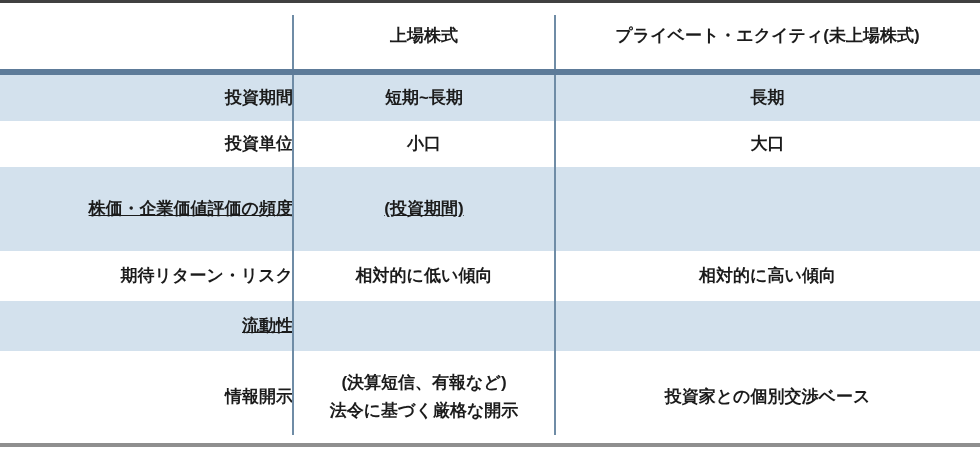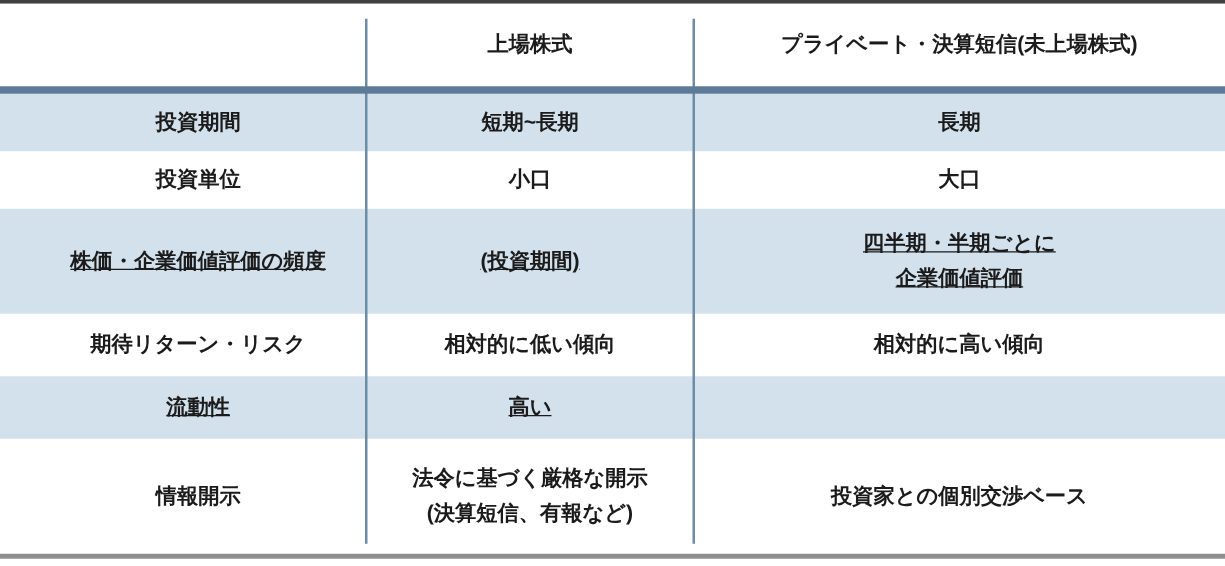--- a/index.html
+++ b/index.html
@@ -56,21 +56,21 @@
   .r2{height:46px;}
   .r3{height:84px;text-decoration:underline;}
   .r4{height:50px;border-radius:20px;}
   .r5{height:50px;text-decoration:underline;}
   .r6{height:91px;}
   .row::after{content:"";display:none;}
   .cell{
     display:flex;flex-direction:column;justify-content:center;
     font-weight:bold;font-size:17px;line-height:28px;
   }
-  .c1{width:293px;align-items:center;padding-left:24px;text-align:left;}
+  .c1{width:293px;align-items:flex-end;padding-left:24px;text-align:left;}
   .c2{width:262px;align-items:center;text-align:center;}
   .c3{width:425px;align-items:center;text-align:center;}
   .header-row .cell{font-size:17px;}
   .line{display:block;}
   .spacer-band{height:6px;flex:0 0 6px;}
 </style>
 </head>
 <body>
 
 <div class="table-wrap">
@@ -80,21 +80,21 @@
   <div class="band"></div>
 
   <div class="rows">
 
     <div class="row header-row">
       <div class="cell c1"></div>
       <div class="cell c2">
         <span class="line">上場株式</span>
       </div>
       <div class="cell c3">
-        <span class="line">プライベート・決算短信(未上場株式)</span>
+        <span class="line">プライベート・エクイティ(未上場株式)</span>
       </div>
     </div>
 
     <div class="spacer-band"></div>
 
     <div class="row shade r1">
       <div class="cell c1">
         <span class="line">投資期間</span>
       </div>
       <div class="cell c2">
@@ -117,54 +117,47 @@
       </div>
     </div>
 
     <div class="row shade r3">
       <div class="cell c1">
         <span class="line">株価・企業価値評価の頻度</span>
       </div>
       <div class="cell c2">
         <span class="line">(投資期間)</span>
       </div>
-      <div class="cell c3">
-        <span class="line">四半期・半期ごとに</span>
-        <span class="line">企業価値評価</span>
-      </div>
     </div>
 
     <div class="row r4">
       <div class="cell c1">
         <span class="line">期待リターン・リスク</span>
       </div>
       <div class="cell c2">
         <span class="line">相対的に低い傾向</span>
       </div>
       <div class="cell c3">
         <span class="line">相対的に高い傾向</span>
       </div>
     </div>
 
     <div class="row shade r5">
       <div class="cell c1">
         <span class="line">流動性</span>
       </div>
-      <div class="cell c2">
-        <span class="line">高い</span>
-      </div>
     </div>
 
     <div class="row r6">
       <div class="cell c1">
         <span class="line">情報開示</span>
       </div>
       <div class="cell c2">
+        <span class="line">(決算短信、有報など)</span>
         <span class="line">法令に基づく厳格な開示</span>
-        <span class="line">(決算短信、有報など)</span>
       </div>
       <div class="cell c3">
         <span class="line">投資家との個別交渉ベース</span>
       </div>
     </div>
 
   </div>
 
   <div class="bottom-rule"></div>
 </div>

